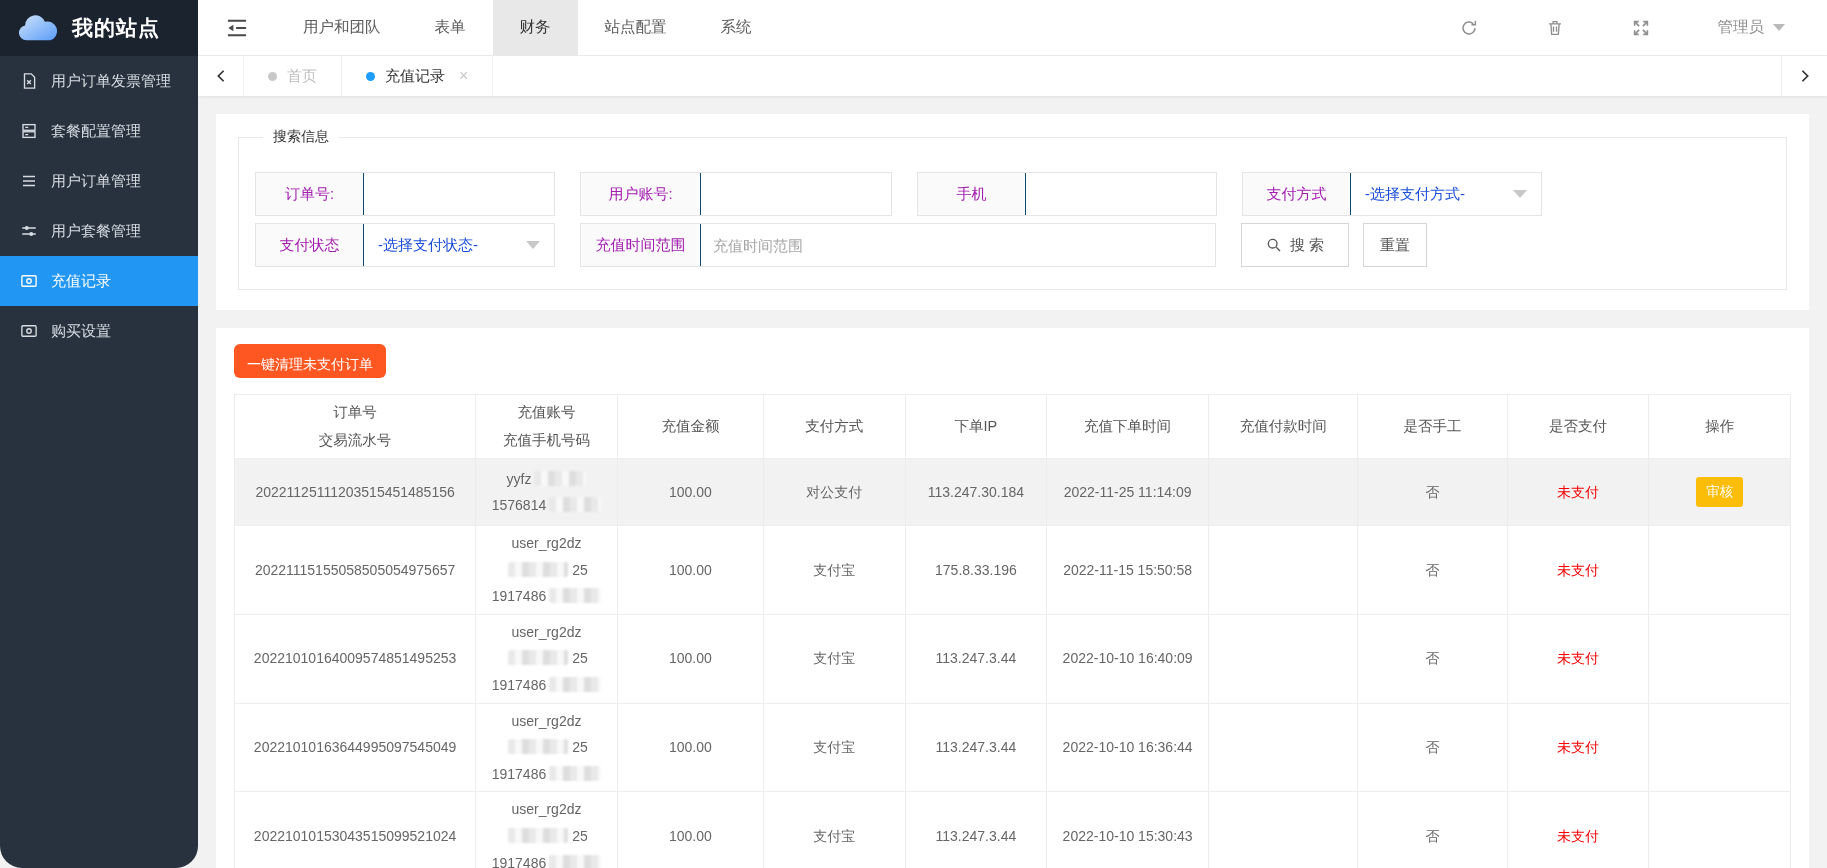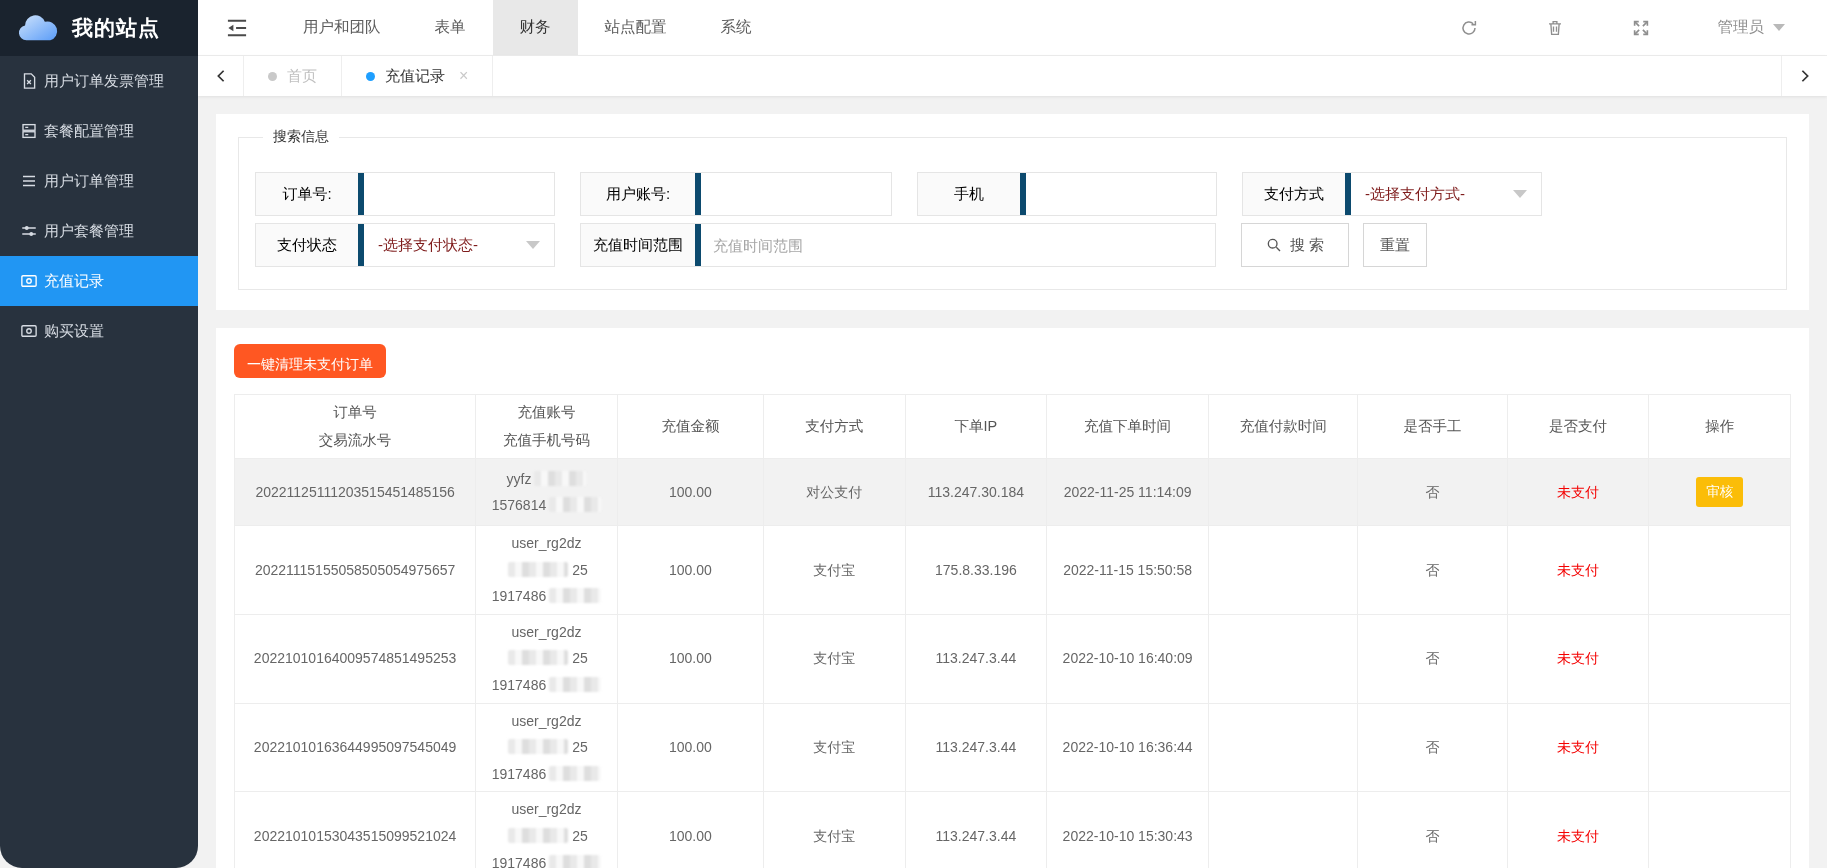--- a/index.html
+++ b/index.html
@@ -4,21 +4,21 @@
 <style>
   * { box-sizing: border-box; margin: 0; padding: 0; }
   html,body { width:1827px; height:868px; overflow:hidden; }
   body { font-family:"Liberation Sans","DejaVu Sans",sans-serif; background:#f2f2f2; color:#333; }
 
   
   .sidebar { position:fixed; left:0; top:0; width:198px; height:868px; background:#28323e; z-index:10;border-radius:22px; }
   .logo { height:56px; background:#1a232e; display:flex; align-items:center; padding-left:16px; gap:12px; }
   .logo svg { width:44px; height:30px; }
   .logo-title { color:#ffffff; font-size:21px; font-weight:bold; letter-spacing:1px; }
-  .side-item { height:50px; display:flex; align-items:center; padding-left:20px; gap:6px;
+  .side-item { height:50px; display:flex; align-items:center; padding-left:20px; gap:13px;
                color:#d7dce3; font-size:15px; cursor:pointer; }
   .side-item svg { width:18px; height:18px; flex:none; }
   .side-item.active { background:#2196f3; color:#fff; }
 
   
   .main { margin-left:198px; }
   .topnav { height:56px; background:#fff; display:flex; align-items:stretch; border-bottom:1px solid #ededed; }
   .nav-toggle { display:flex; align-items:center; padding:0 28px; cursor:pointer; color:#4a4a4a; }
   .nav-toggle svg { width:22px; height:20px; }
   .nav-item { display:flex; align-items:center; padding:0 27px; font-size:15.5px; color:#5c5c5c; cursor:pointer; }
@@ -46,27 +46,27 @@
   .card { background:#fff; }
 
   
   .search-card { padding:12px 16px 18px; }
   fieldset { border:1px solid #e8e8e8; padding:20px 16px 22px; margin:2px 6px; }
   legend { font-size:14px; color:#333; padding:0 10px; margin-left:8px; }
   .form-row { display:flex; margin-top:6px; }
   .form-row + .form-row { margin-top:7px; }
   .igroup { display:flex; border:1px solid #e5e5e5; height:44px; background:#fff; margin-right:25px; }
   .iglabel { display:flex; align-items:center; justify-content:center; background:#fafafa;
-             border-right:6px solid #0c4a6e; color:#000000; font-size:15px; width:108px; flex:none; }
+             border-right:1px solid #0c4a6e; color:#a21caf; font-size:15px; width:108px; flex:none; }
   .iglabel.wide { width:120px; }
   .igroup input { border:none; outline:none; width:190px; padding:0 12px; font-size:15px; color:#333; background:#fff; }
   .igroup input.time { width:514px; }
   .igroup input::placeholder { color:#a6a6a6; }
   .igselect { width:190px; display:flex; align-items:center; justify-content:space-between;
-              padding:0 14px; font-size:15px; color:#7f1d1d; cursor:pointer; }
+              padding:0 14px; font-size:15px; color:#1d4ed8; cursor:pointer; }
   .sel-caret { width:0; height:0; border-left:7px solid transparent; border-right:7px solid transparent;
                border-top:8px solid #c8c8c8; }
   .btn { height:44px; background:#fff; border:1px solid #d6d6d6; font-size:15px; color:#555;
          display:inline-flex; align-items:center; justify-content:center; cursor:pointer; }
   .btn-search { width:108px; gap:8px; margin-right:14px; }
   .btn-search svg { width:16px; height:16px; }
   .btn-reset { width:64px; }
 
   
   .table-card { margin-top:18px; padding:16px 18px; }

